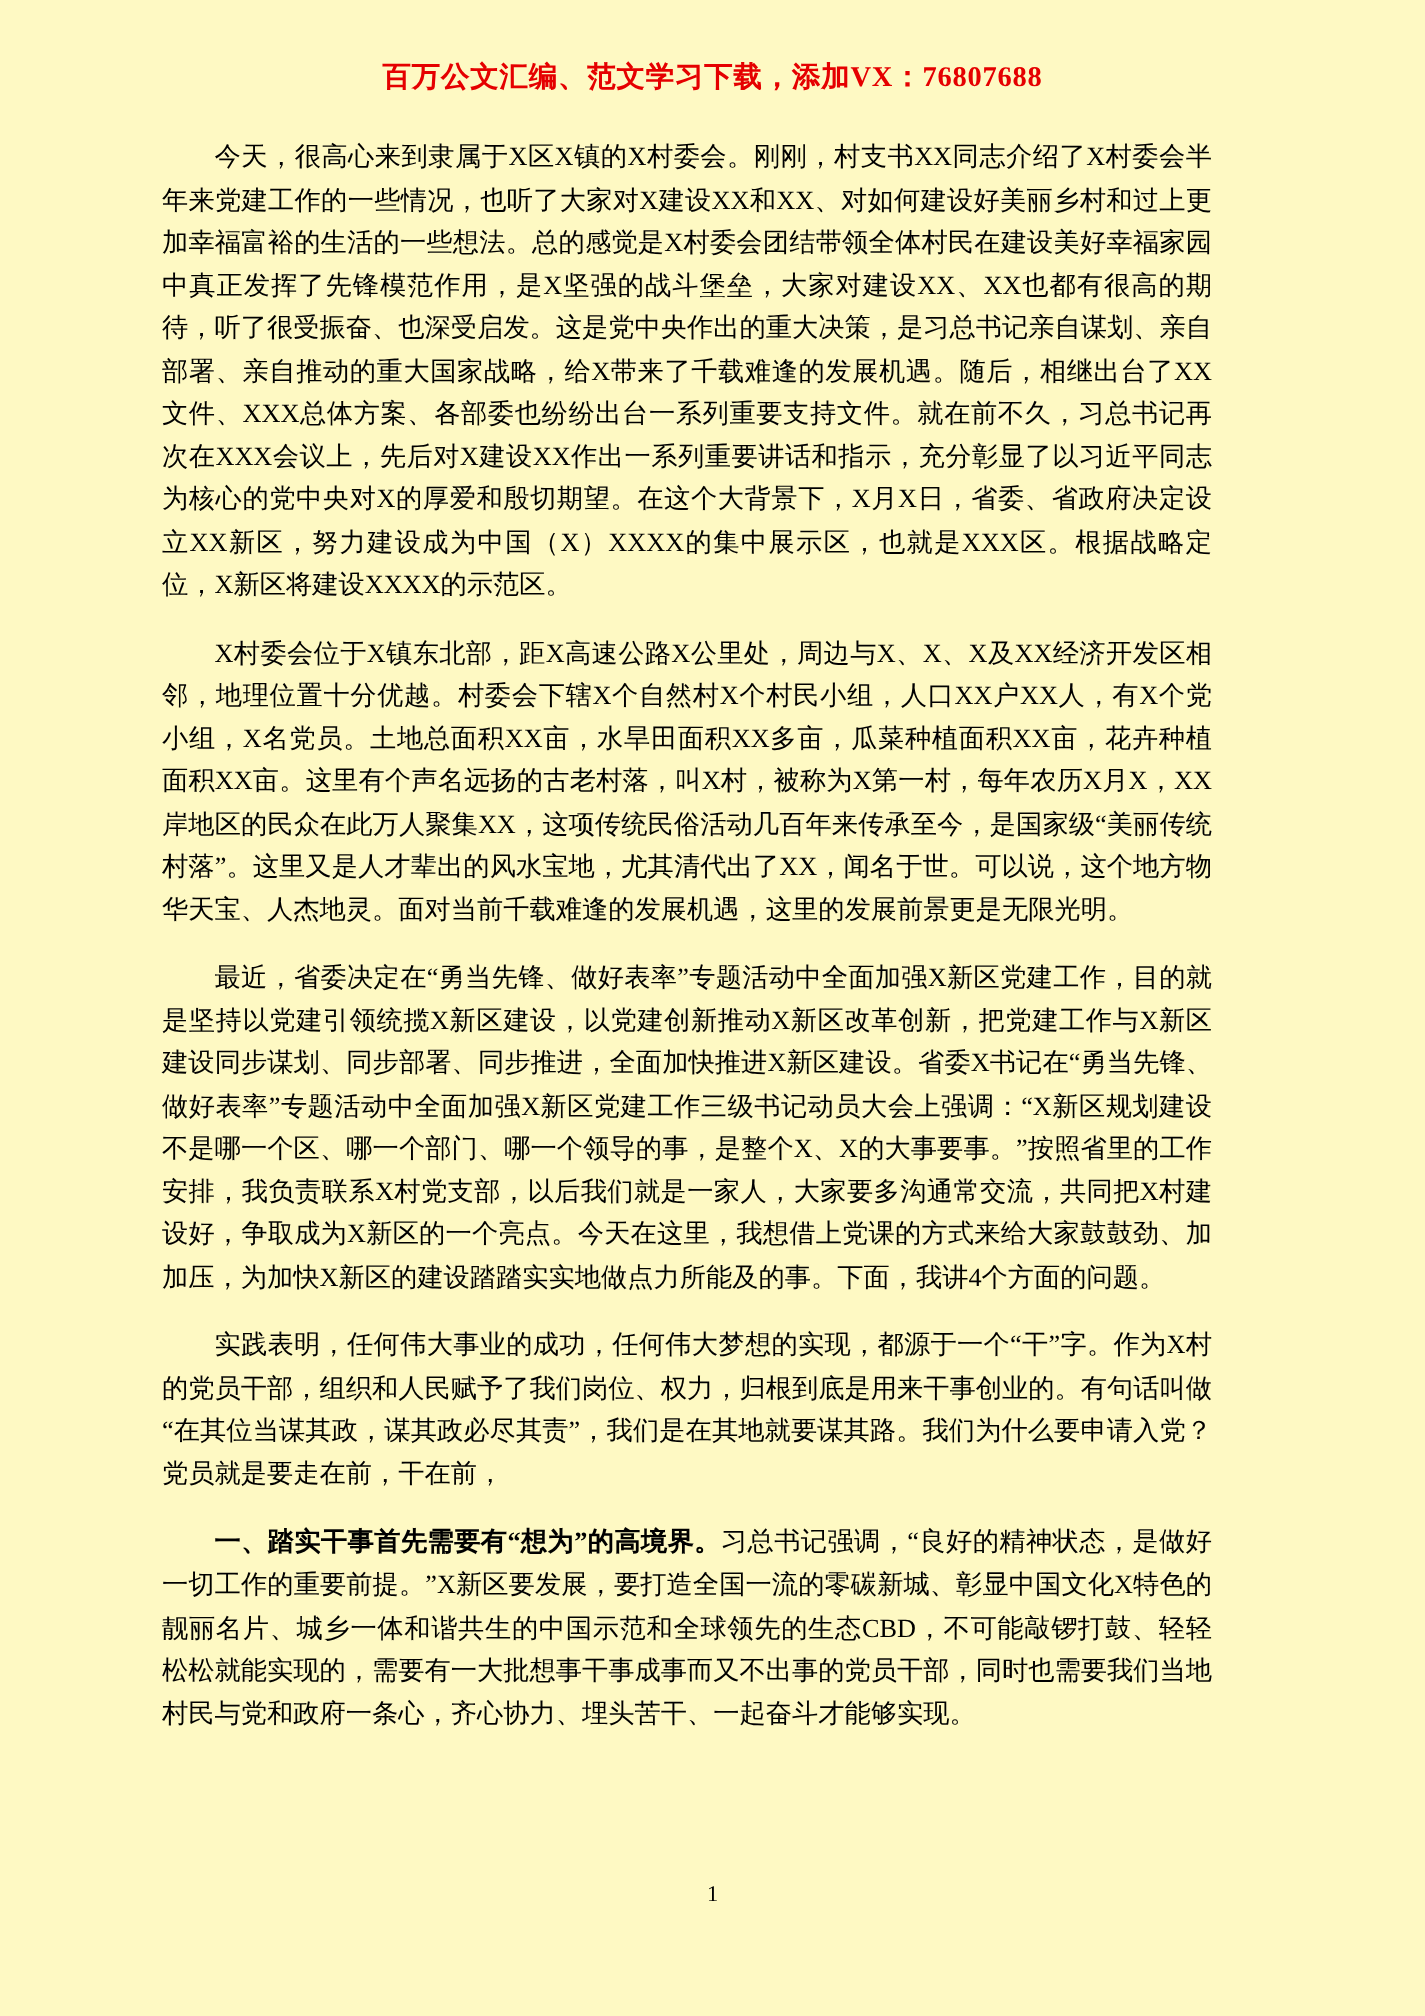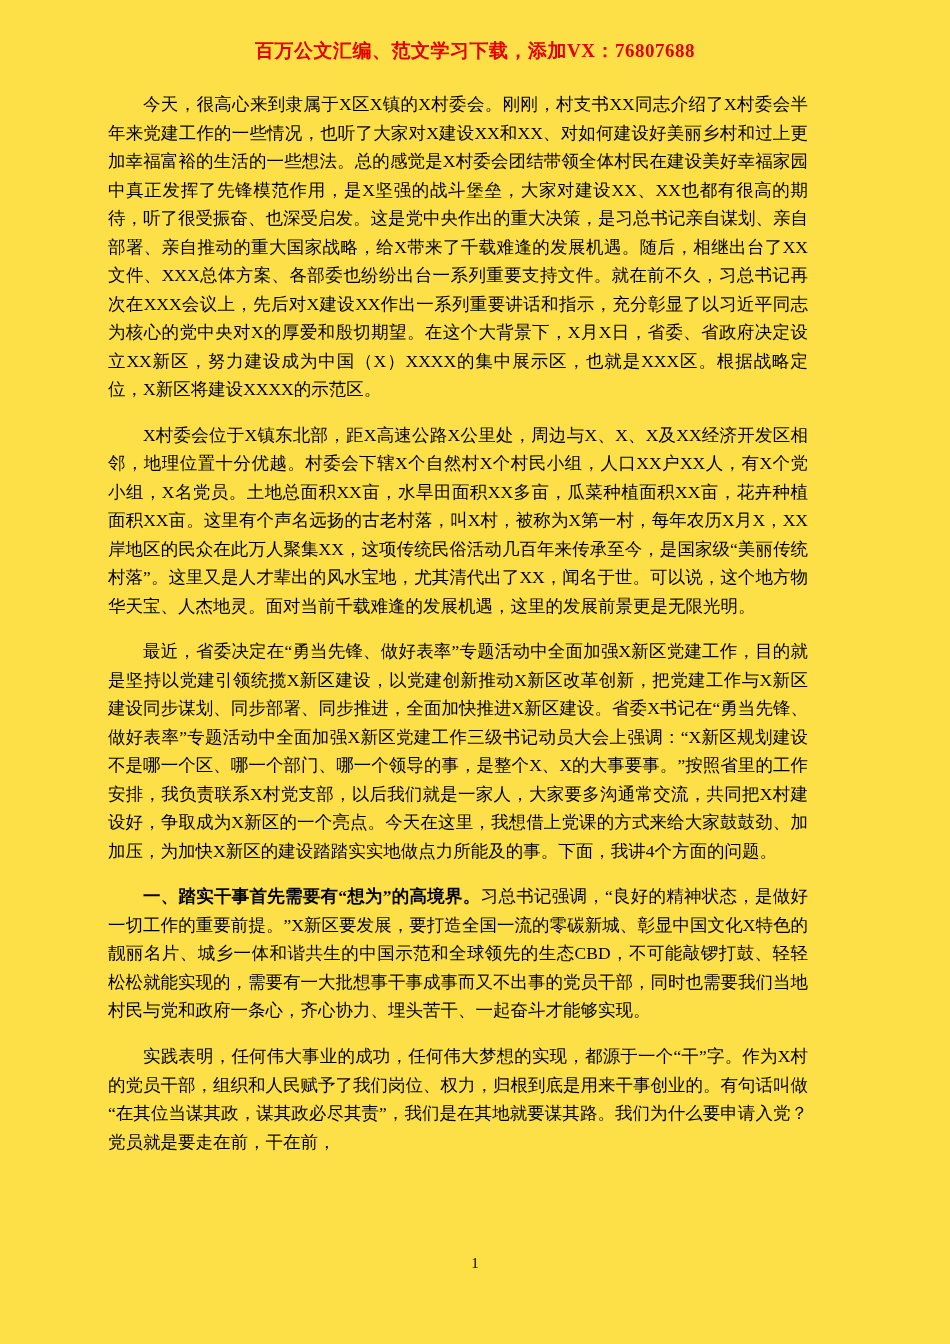--- a/index.html
+++ b/index.html
@@ -4,21 +4,21 @@
 <style>
   html, body {
     margin: 0;
     padding: 0;
     background: #ffffff;
   }
   .page {
     position: relative;
     width: 950px;
     height: 1344px;
-    background: #fde047;
+    background: #fef9c3;
     overflow: hidden;
     font-family: "Liberation Serif", "DejaVu Serif", serif;
     color: #000000;
   }
   .doc-header {
     padding-top: 38px;
     text-align: center;
     font-size: 19px;
     font-weight: bold;
     color: #e50000;
@@ -55,21 +55,21 @@
   <div class="doc-header">百万公文汇编、范文学习下载，添加VX：76807688</div>
 
   <div class="doc-body">
 
     <p><span class="para-lead"></span><span>今天，很高心来到隶属于X区X镇的X村委会。刚刚，村支书XX同志介绍了X村委会半年来党建工作的一些情况，也听了大家对X建设XX和XX、对如何建设好美丽乡村和过上更加幸福富裕的生活的一些想法。总的感觉是X村委会团结带领全体村民在建设美好幸福家园中真正发挥了先锋模范作用，是X坚强的战斗堡垒，大家对建设XX、XX也都有很高的期待，听了很受振奋、也深受启发。这是党中央作出的重大决策，是习总书记亲自谋划、亲自部署、亲自推动的重大国家战略，给X带来了千载难逢的发展机遇。随后，相继出台了XX文件、XXX总体方案、各部委也纷纷出台一系列重要支持文件。就在前不久，习总书记再次在XXX会议上，先后对X建设XX作出一系列重要讲话和指示，充分彰显了以习近平同志为核心的党中央对X的厚爱和殷切期望。在这个大背景下，X月X日，省委、省政府决定设立XX新区，努力建设成为中国（X）XXXX的集中展示区，也就是XXX区。根据战略定位，X新区将建设XXXX的示范区。</span></p>
 
     <p><span class="para-lead"></span><span>X村委会位于X镇东北部，距X高速公路X公里处，周边与X、X、X及XX经济开发区相邻，地理位置十分优越。村委会下辖X个自然村X个村民小组，人口XX户XX人，有X个党小组，X名党员。土地总面积XX亩，水旱田面积XX多亩，瓜菜种植面积XX亩，花卉种植面积XX亩。这里有个声名远扬的古老村落，叫X村，被称为X第一村，每年农历X月X，XX岸地区的民众在此万人聚集XX，这项传统民俗活动几百年来传承至今，是国家级“美丽传统村落”。这里又是人才辈出的风水宝地，尤其清代出了XX，闻名于世。可以说，这个地方物华天宝、人杰地灵。面对当前千载难逢的发展机遇，这里的发展前景更是无限光明。</span></p>
 
     <p><span class="para-lead"></span><span>最近，省委决定在“勇当先锋、做好表率”专题活动中全面加强X新区党建工作，目的就是坚持以党建引领统揽X新区建设，以党建创新推动X新区改革创新，把党建工作与X新区建设同步谋划、同步部署、同步推进，全面加快推进X新区建设。省委X书记在“勇当先锋、做好表率”专题活动中全面加强X新区党建工作三级书记动员大会上强调：“X新区规划建设不是哪一个区、哪一个部门、哪一个领导的事，是整个X、X的大事要事。”按照省里的工作安排，我负责联系X村党支部，以后我们就是一家人，大家要多沟通常交流，共同把X村建设好，争取成为X新区的一个亮点。今天在这里，我想借上党课的方式来给大家鼓鼓劲、加加压，为加快X新区的建设踏踏实实地做点力所能及的事。下面，我讲4个方面的问题。</span></p>
 
+    <p><span class="para-lead"></span><span>实践表明，任何伟大事业的成功，任何伟大梦想的实现，都源于一个“干”字。作为X村的党员干部，组织和人民赋予了我们岗位、权力，归根到底是用来干事创业的。有句话叫做“在其位当谋其政，谋其政必尽其责”，我们是在其地就要谋其路。我们为什么要申请入党？党员就是要走在前，干在前，</span></p>
+
     <p><span class="para-lead">一、踏实干事首先需要有“想为”的高境界。</span><span>习总书记强调，“良好的精神状态，是做好一切工作的重要前提。”X新区要发展，要打造全国一流的零碳新城、彰显中国文化X特色的靓丽名片、城乡一体和谐共生的中国示范和全球领先的生态CBD，不可能敲锣打鼓、轻轻松松就能实现的，需要有一大批想事干事成事而又不出事的党员干部，同时也需要我们当地村民与党和政府一条心，齐心协力、埋头苦干、一起奋斗才能够实现。</span></p>
-
-    <p><span class="para-lead"></span><span>实践表明，任何伟大事业的成功，任何伟大梦想的实现，都源于一个“干”字。作为X村的党员干部，组织和人民赋予了我们岗位、权力，归根到底是用来干事创业的。有句话叫做“在其位当谋其政，谋其政必尽其责”，我们是在其地就要谋其路。我们为什么要申请入党？党员就是要走在前，干在前，</span></p>
 
   </div>
 
   <div class="page-footer">1</div>
 
 </div>
 
 </body></html>

